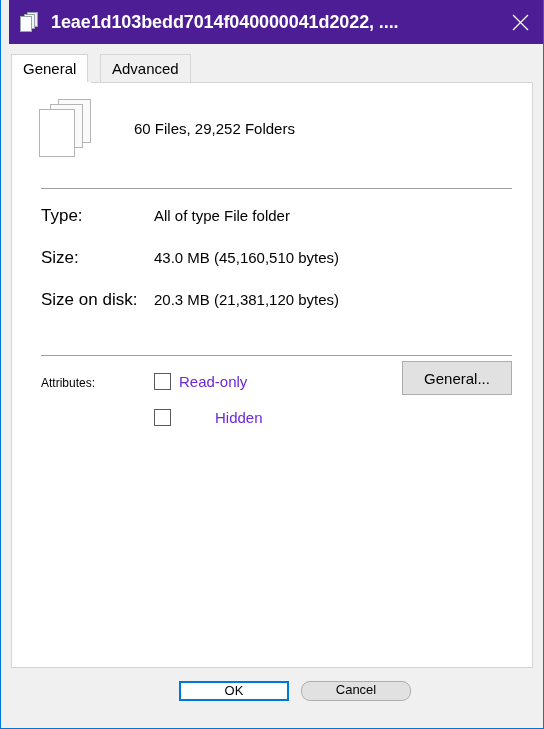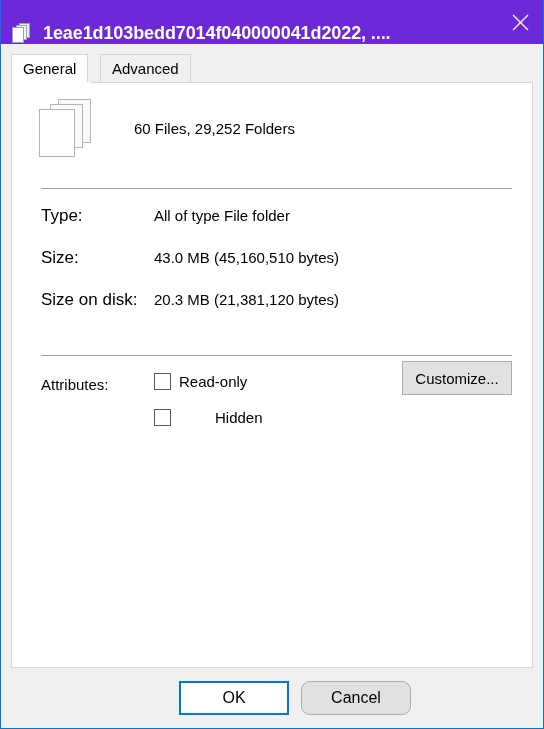--- a/index.html
+++ b/index.html
@@ -27,24 +27,25 @@
     border: 1px solid #0078d7;
     border-top: none;
     display: flex;
     flex-direction: column;
   }
 
   
   .titlebar {
     height: 44px;
     min-height: 44px;
-    background: #6d28d9;
-    display: flex;
-    align-items: flex-end;
-    position: relative;
+    background: #4c1d95;
+    display: flex;
+    align-items: center;
+    position: relative;
+    margin-left: 8px;
   }
   .title-icon {
     width: 22px;
     height: 22px;
     margin-left: 10px;
     margin-right: 10px;
     position: relative;
     flex: 0 0 auto;
   }
   
@@ -193,21 +194,21 @@
     position: relative;
     padding-top: 15px;
     height: 86px;
     box-sizing: border-box;
   }
   .attrs-label {
     position: absolute;
     left: 29px;
     top: 20px;
     width: 108px;
-    font-size: 15px;
+    font-size: 12px;
     color: #000000;
     white-space: nowrap;
     overflow: hidden;
   }
   .cb-row {
     position: absolute;
     left: 142px;
     display: flex;
     align-items: center;
     cursor: default;
@@ -217,21 +218,21 @@
   .cbox {
     width: 17px;
     height: 17px;
     box-sizing: border-box;
     border: 1px solid #5a5a5a;
     background: #ffffff;
     flex: 0 0 auto;
   }
   .cb-label {
     font-size: 15px;
-    color: #000000;
+    color: #6d28d9;
     margin-left: 8px;
     white-space: nowrap;
   }
   .advanced-btn {
     position: absolute;
     right: 20px;
     top: 5px;
     width: 110px;
     height: 34px;
     box-sizing: border-box;
@@ -246,26 +247,26 @@
   }
 
   
   .footer {
     flex: 1 1 auto;
     position: relative;
   }
   .btn {
     position: absolute;
     top: 13px;
-    height: 34px;
-    box-sizing: border-box;
-    display: flex;
-    align-items: center;
+    height: 20px;
+    box-sizing: border-box;
+    display: flex;
+    align-items: flex-start;
     justify-content: center;
-    font-size: 16px;
+    font-size: 13px;
     background: #e1e1e1;
     border: 1px solid #adadad;
     color: #000000;
     cursor: default;
   }
   .btn-ok {
     left: 178px;
     width: 110px;
     background: #ffffff;
     border: 2px solid #0078d7;
@@ -350,21 +351,21 @@
         <span class="cbox"></span>
         <span class="cb-label">Read-only</span>
       </div>
 
       <div class="cb-row cb-hidden">
         <span class="cbox"></span>
         <span class="cb-label">Hidden</span>
       </div>
 
       <div class="advanced-btn">
-        <span>Customize...</span>
+        <span>General...</span>
       </div>
     </div>
   </div>
 
   <div class="footer">
     <div class="btn btn-ok">
       <span>OK</span>
     </div>
     <div class="btn btn-cancel">
       <span>Cancel</span>

